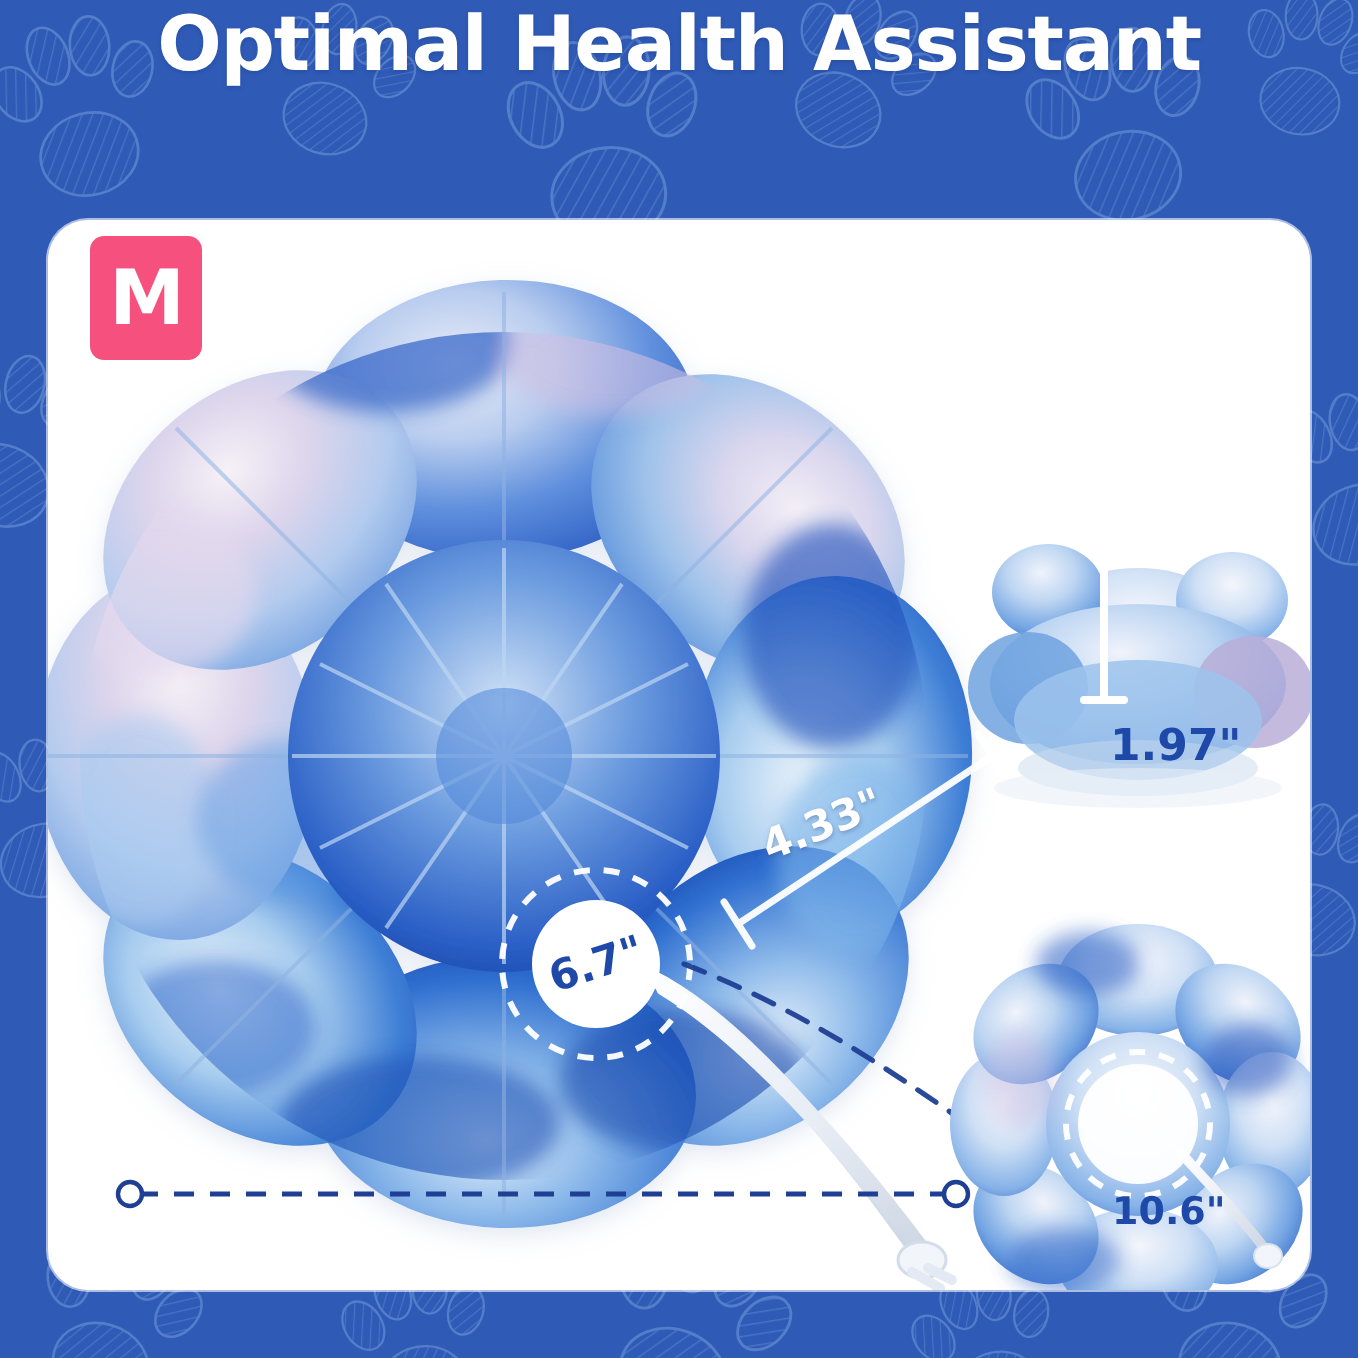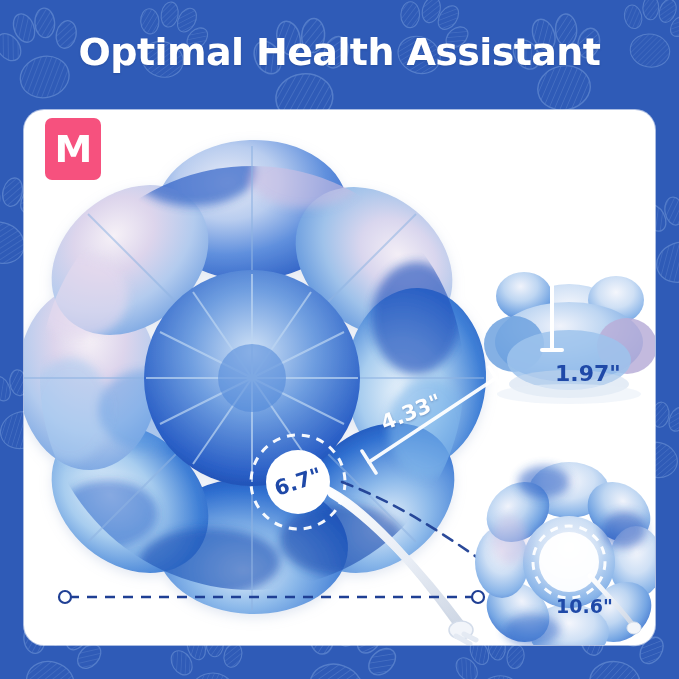--- a/index.html
+++ b/index.html
@@ -29,21 +29,21 @@
   }
 
   
   .header {
     position: absolute;
     top: 0; left: 0;
     width: 679px;
     height: 104px;
     z-index: 3;
     display: flex;
-    align-items: center;
+    align-items: flex-start;
     justify-content: center;
   }
   .header-title {
     font-size: 38px;
     font-weight: 700;
     color: #ffffff;
     letter-spacing: -0.6px;
     text-align: center;
     white-space: nowrap;
     font-family: "DejaVu Sans", sans-serif;

